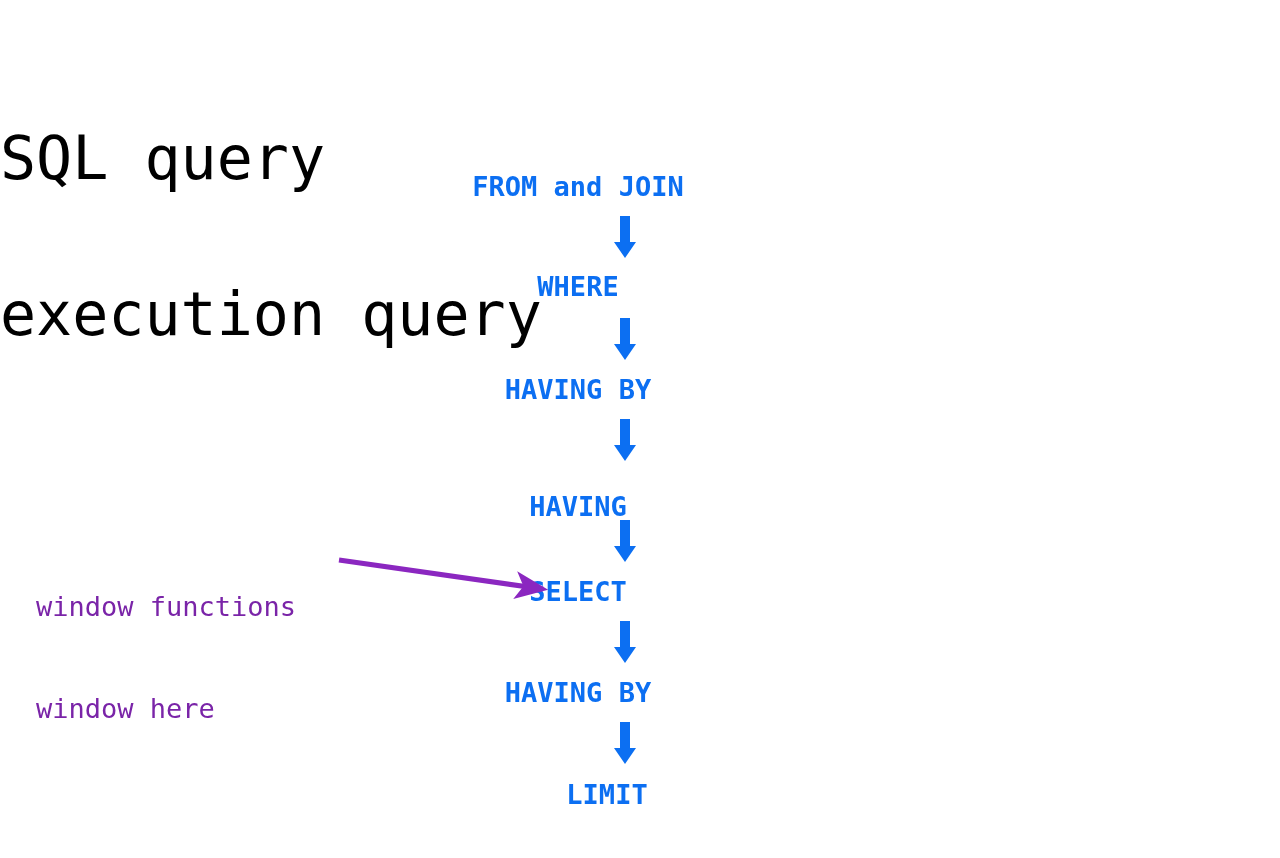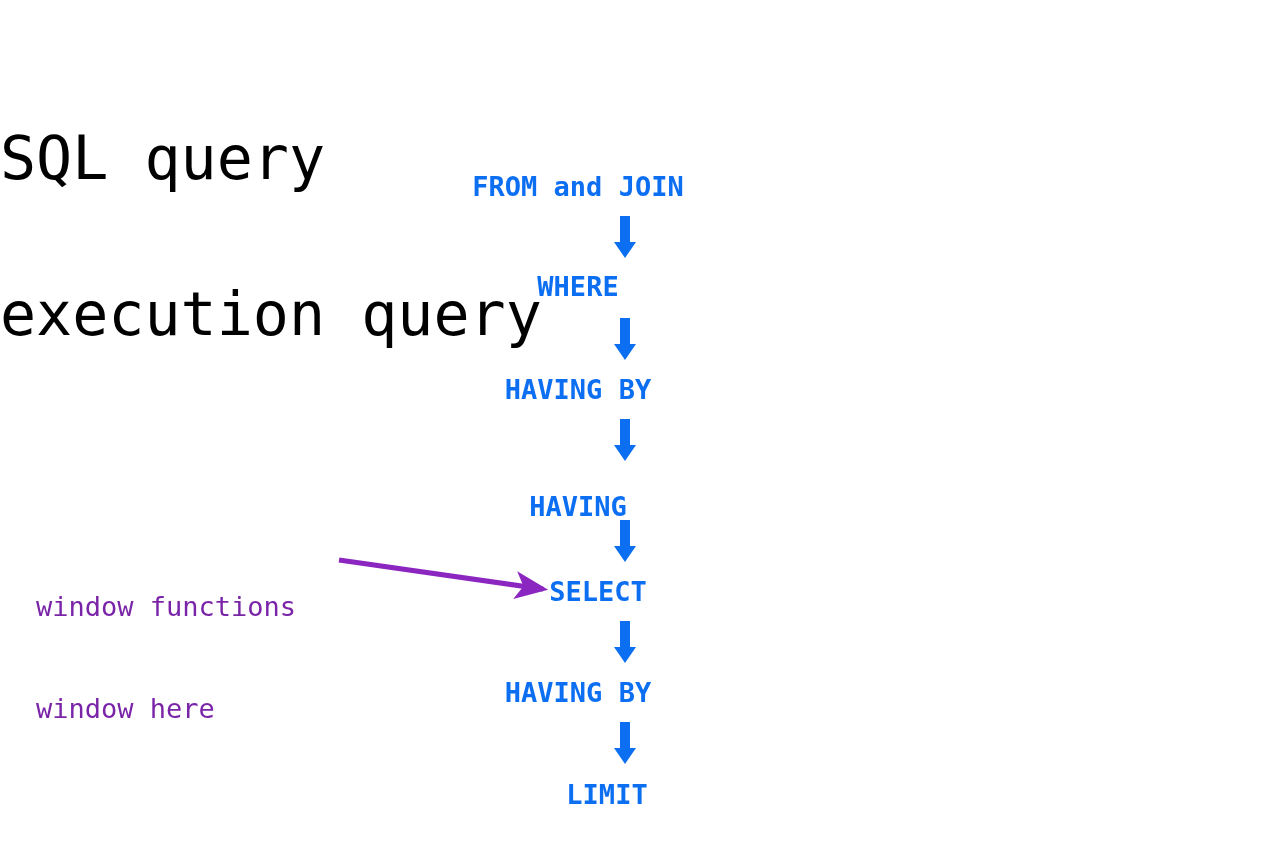--- a/index.html
+++ b/index.html
@@ -122,21 +122,21 @@
     <svg class="flow-arrow" style="top:419px;" viewBox="0 0 26 44" aria-hidden="true">
       <path d="M8,0 L18,0 L18,26 L24,26 L13,42 L2,26 L8,26 Z" fill="#0c6ff2"></path>
     </svg>
 
     <div class="step" style="top:492px;">HAVING</div>
 
     <svg class="flow-arrow" style="top:520px;" viewBox="0 0 26 44" aria-hidden="true">
       <path d="M8,0 L18,0 L18,26 L24,26 L13,42 L2,26 L8,26 Z" fill="#0c6ff2"></path>
     </svg>
 
-    <div class="step" style="top:577px;margin-left:20px;">SELECT</div>
+    <div class="step" style="top:577px;">SELECT</div>
 
     <svg class="flow-arrow" style="top:621px;" viewBox="0 0 26 44" aria-hidden="true">
       <path d="M8,0 L18,0 L18,26 L24,26 L13,42 L2,26 L8,26 Z" fill="#0c6ff2"></path>
     </svg>
 
     <div class="step" style="top:678px;">HAVING BY</div>
 
     <svg class="flow-arrow" style="top:722px;" viewBox="0 0 26 44" aria-hidden="true">
       <path d="M8,0 L18,0 L18,26 L24,26 L13,42 L2,26 L8,26 Z" fill="#0c6ff2"></path>
     </svg>

